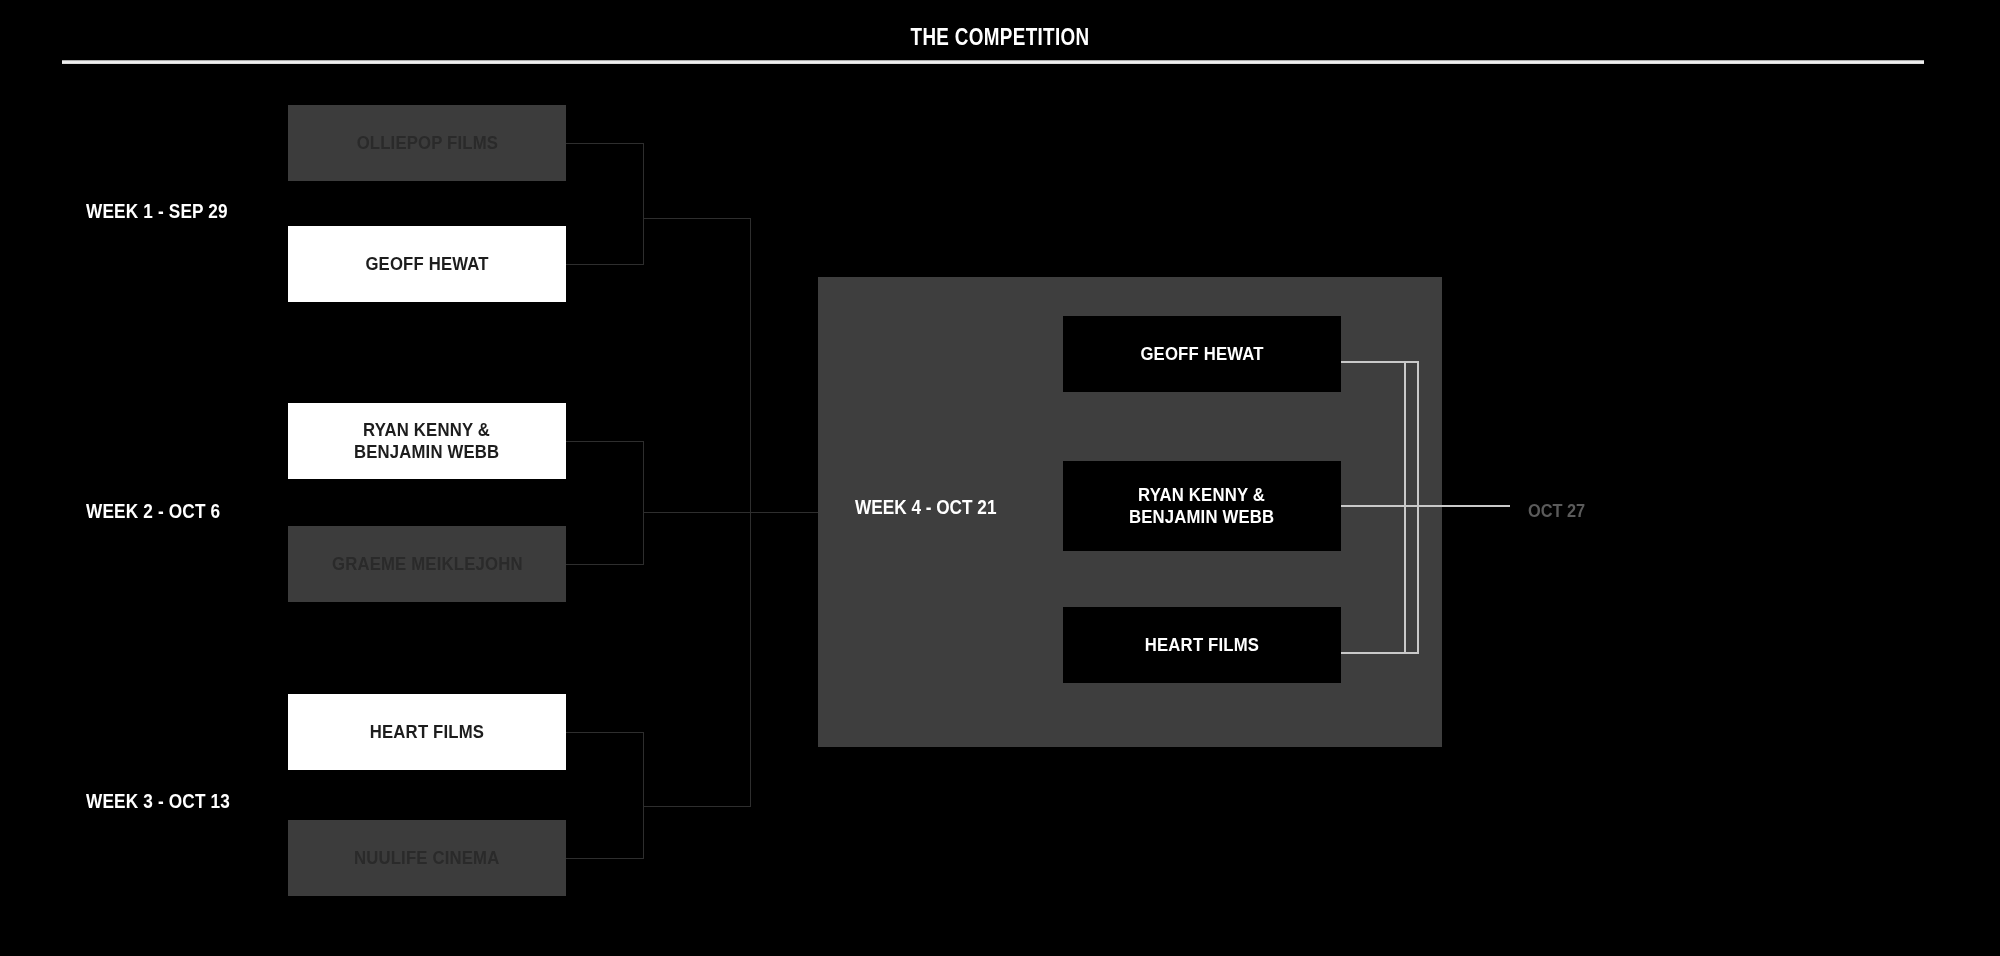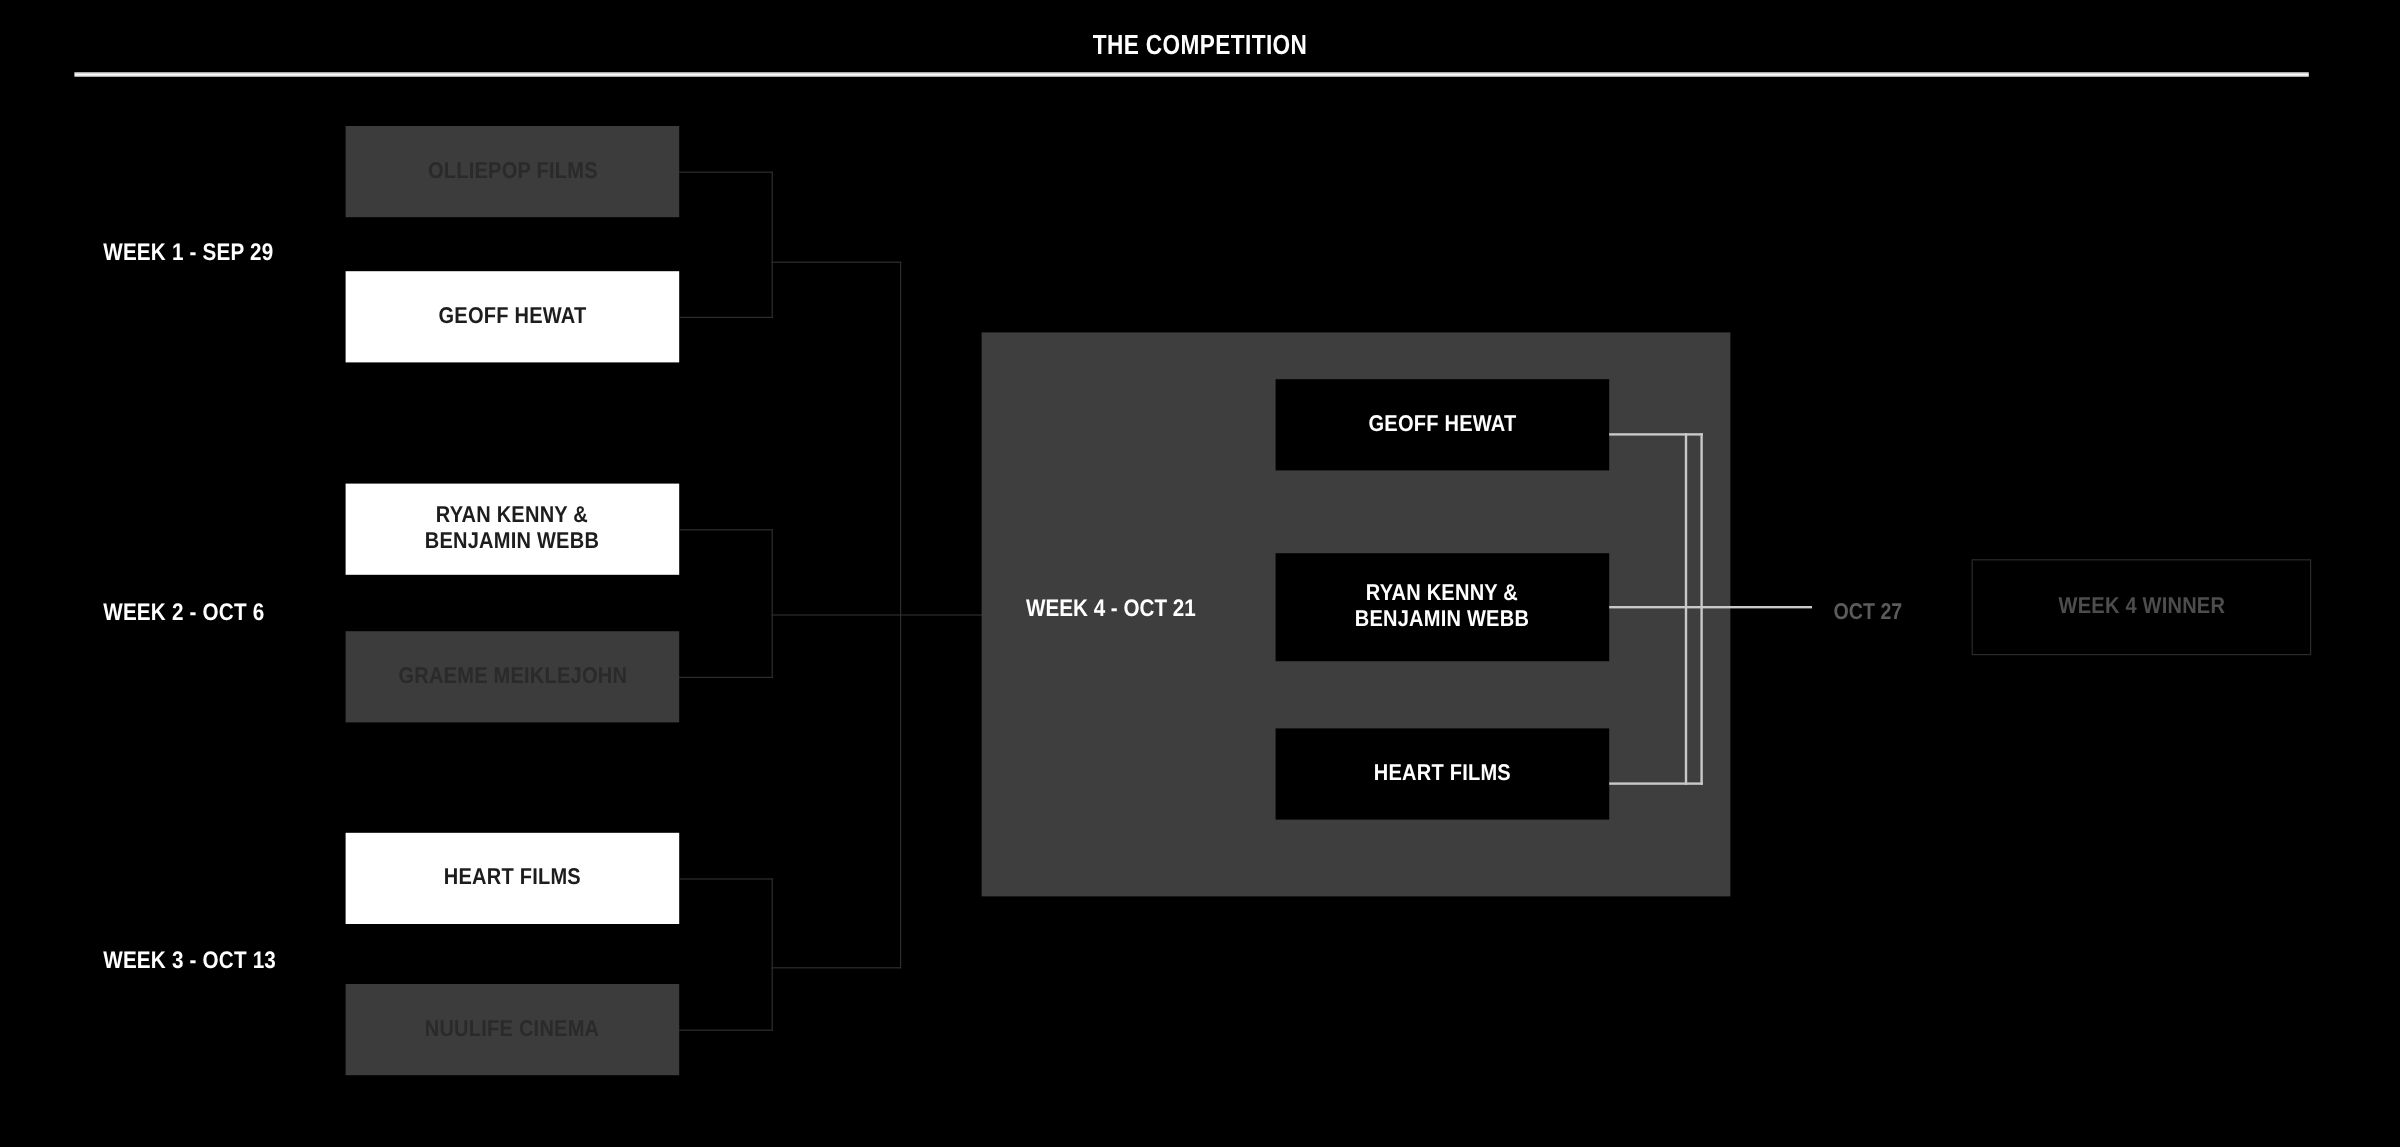--- a/index.html
+++ b/index.html
@@ -246,17 +246,14 @@
     <span class="pbox-inner">HEART FILMS</span>
   </div>
 
   <div class="ln-h-lt" style="left:1341px; top:361px;  width:78px;"></div>
   <div class="ln-h-lt" style="left:1341px; top:652px;  width:78px;"></div>
   <div class="ln-v-lt" style="left:1417px; top:361px;  height:293px;"></div>
   <div class="ln-v-lt" style="left:1404px; top:361px;  height:293px;"></div>
   <div class="ln-h-lt" style="left:1341px; top:505px;  width:169px;"></div>
 
   <div id="final-date">OCT 27</div>
-  <div id="final-box">
-    <span>WEEK 4 WINNER</span>
-  </div>
 
 </div>
 
 </body></html>

